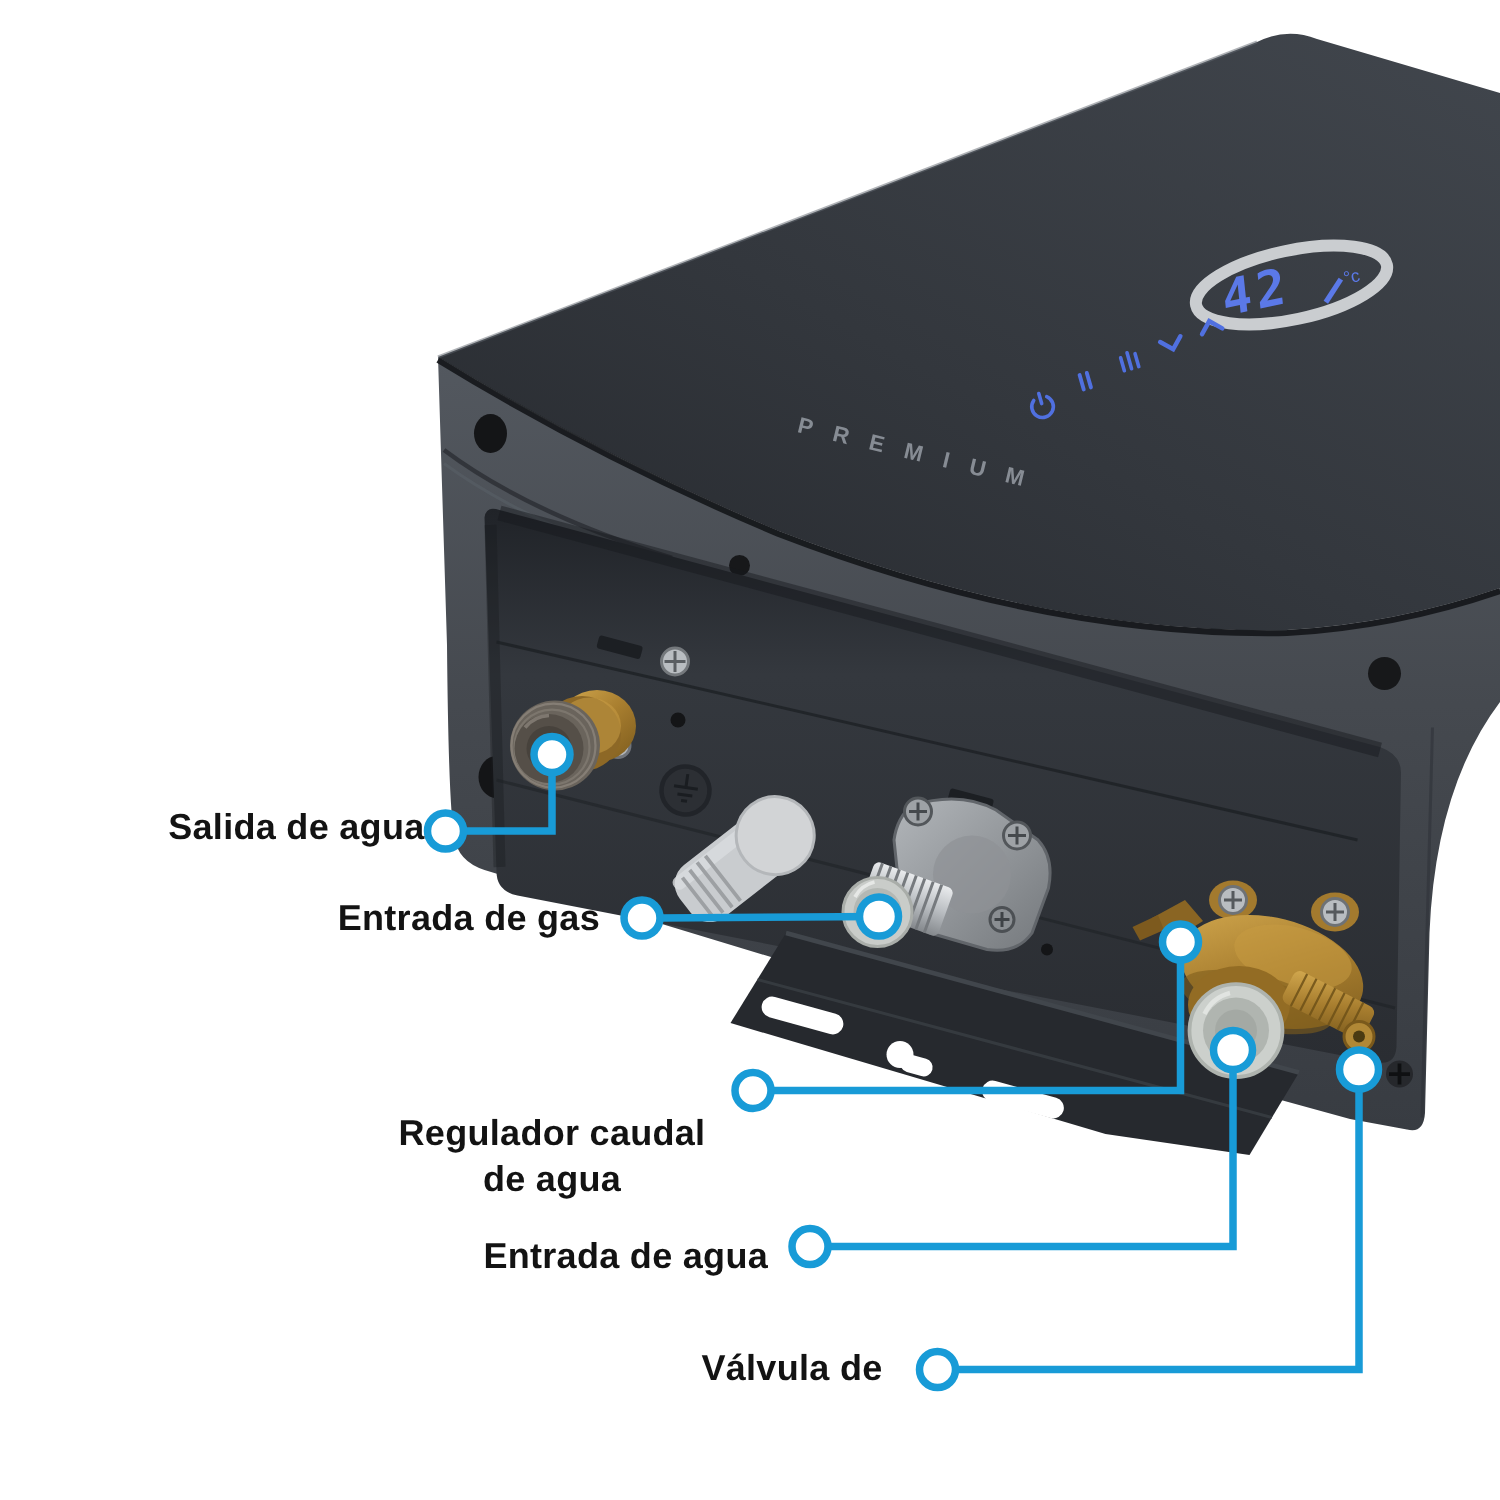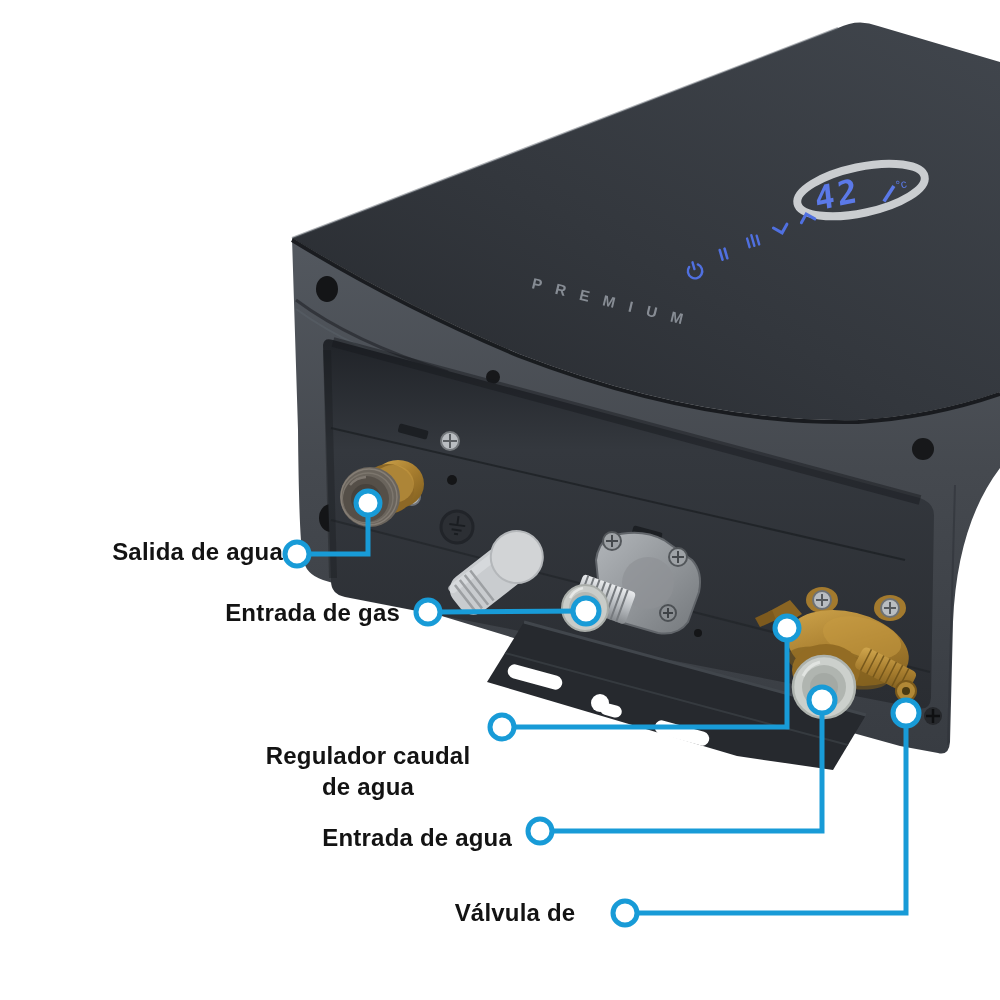--- a/index.html
+++ b/index.html
@@ -279,17 +279,17 @@
 
 <div class="label center" style="left:238px;top:704px;width:260px;margin-top:36px;">
   <span>Regulador caudal</span><br>
   <span>de agua</span>
 </div>
 
 <div class="label right" style="right:488px;top:822px;">
   <span>Entrada de agua</span>
 </div>
 
-<div class="label center" style="left:380px;top:897px;width:270px;">
+<div class="label center" style="left:393px;top:897px;width:270px;">
   <span>Válvula de</span><br>
 </div>
 
 </div>
 
 </body></html>

